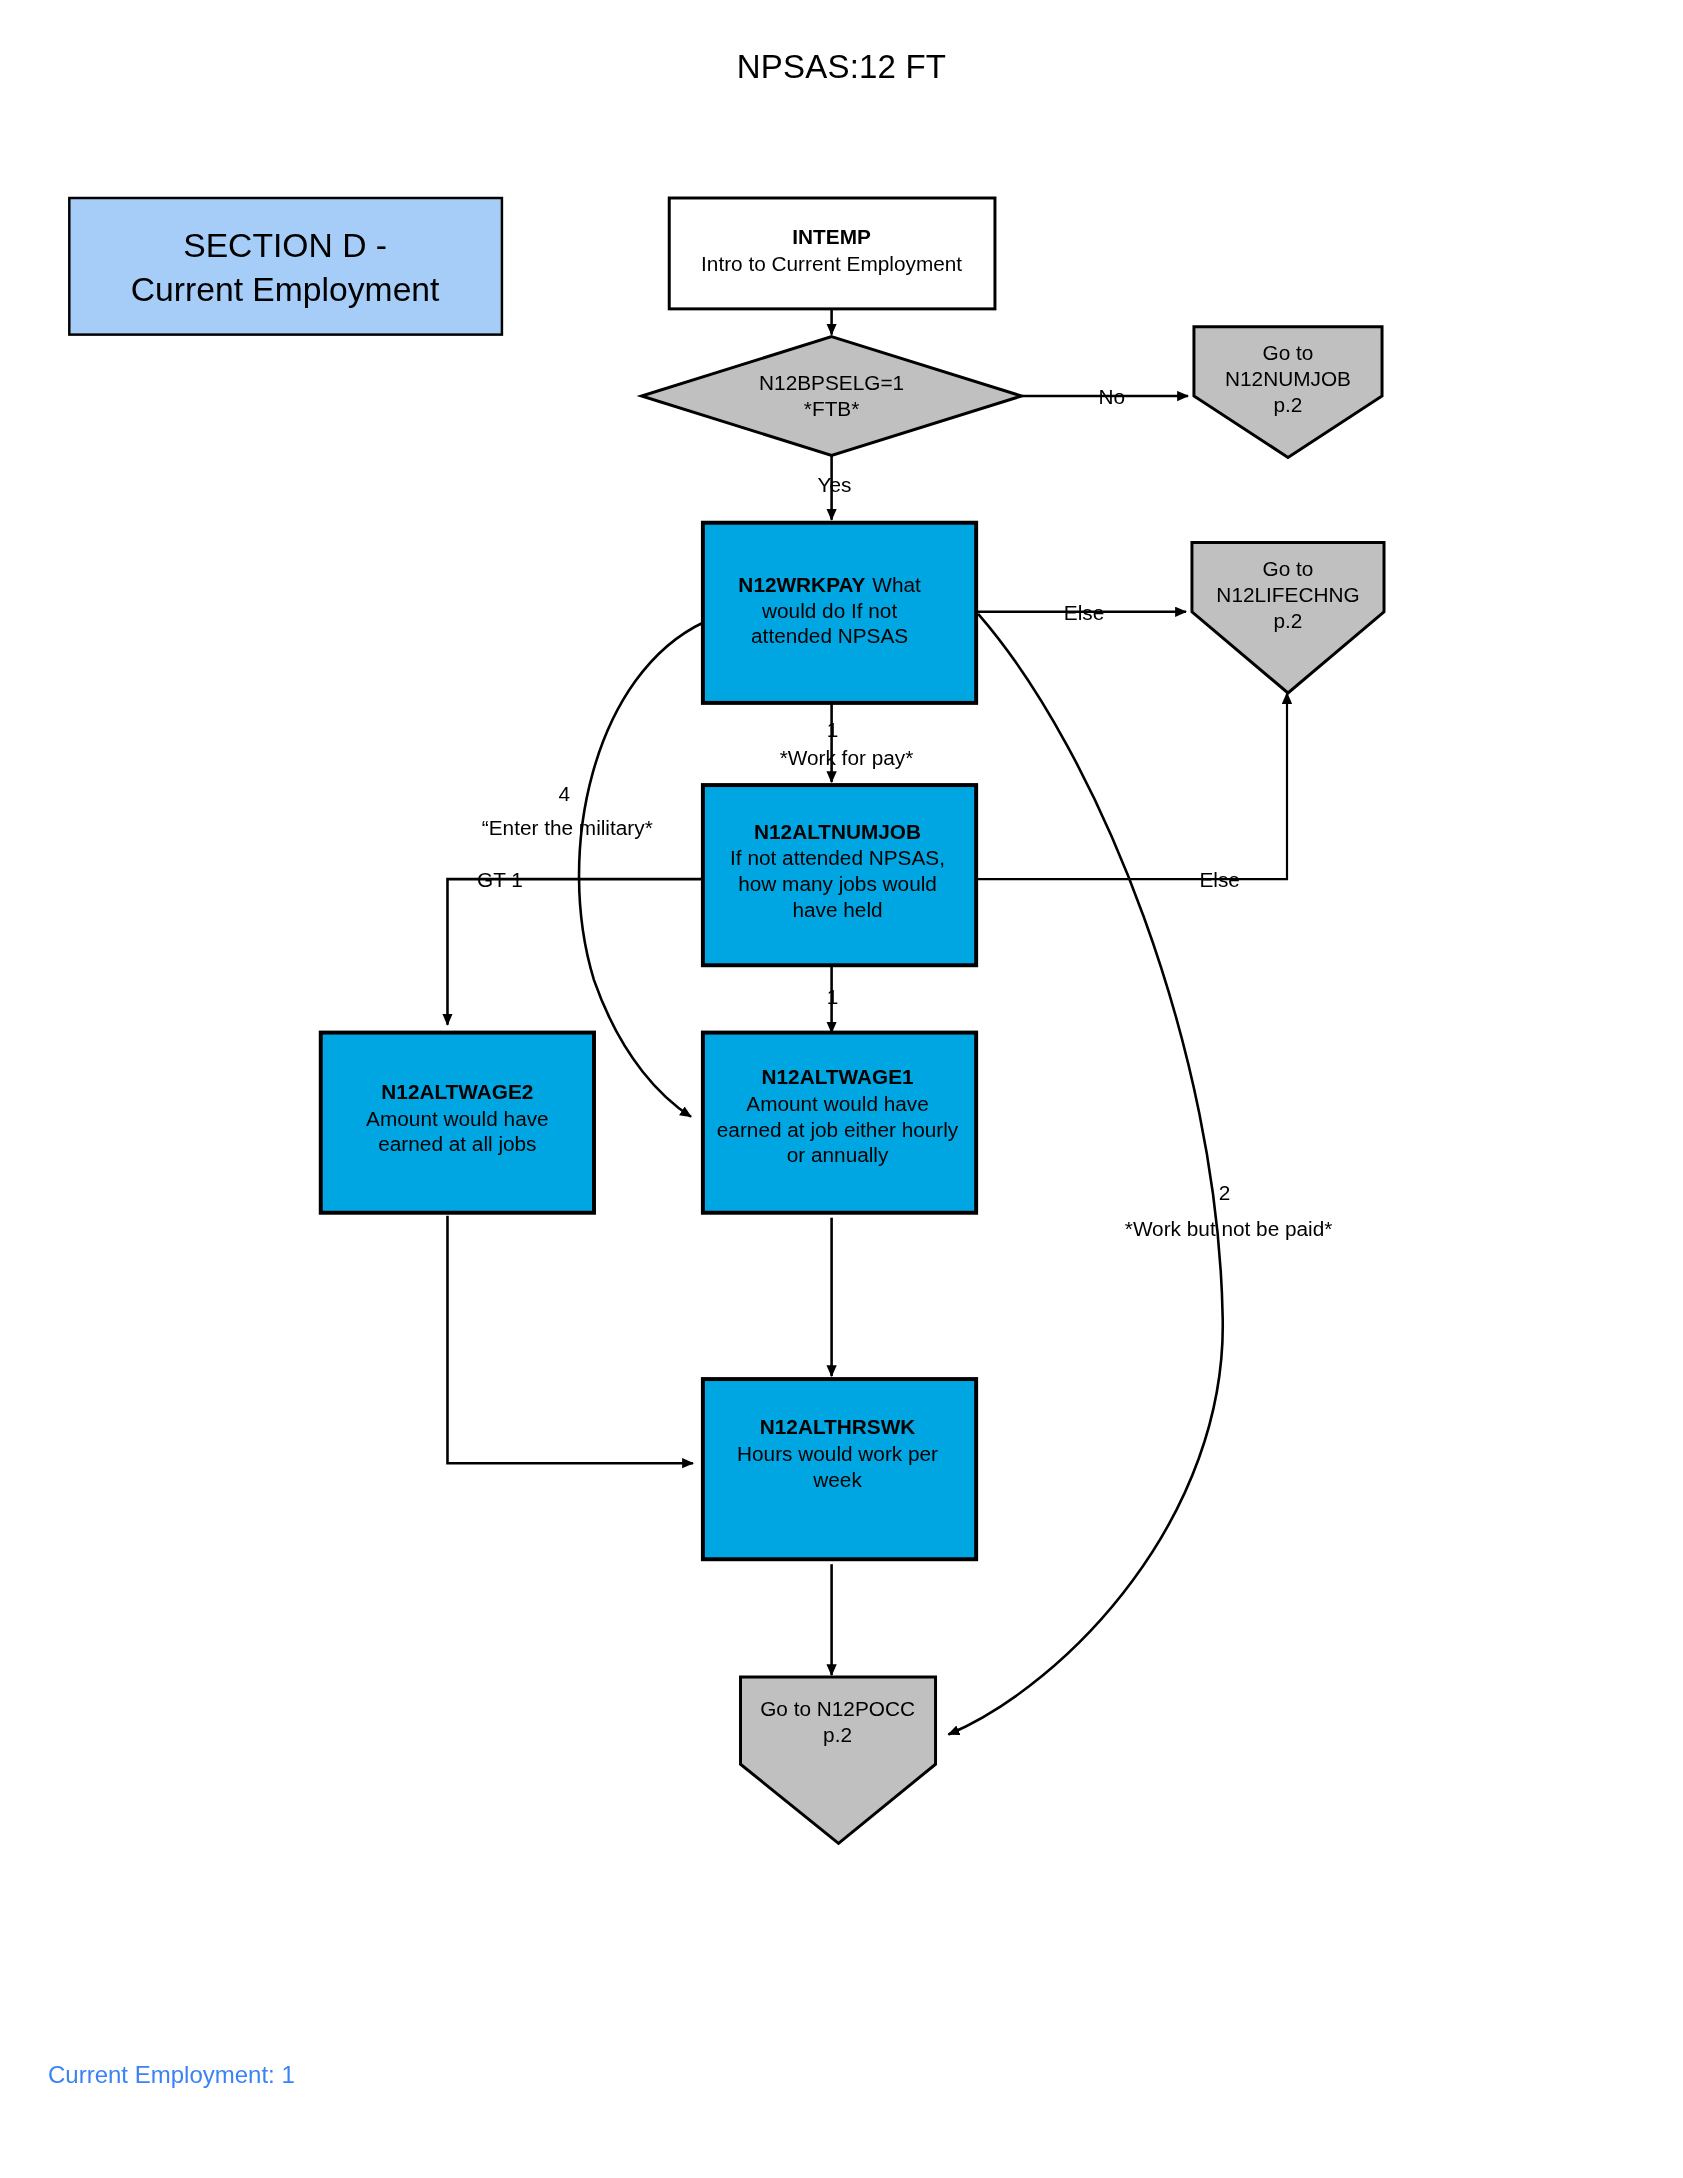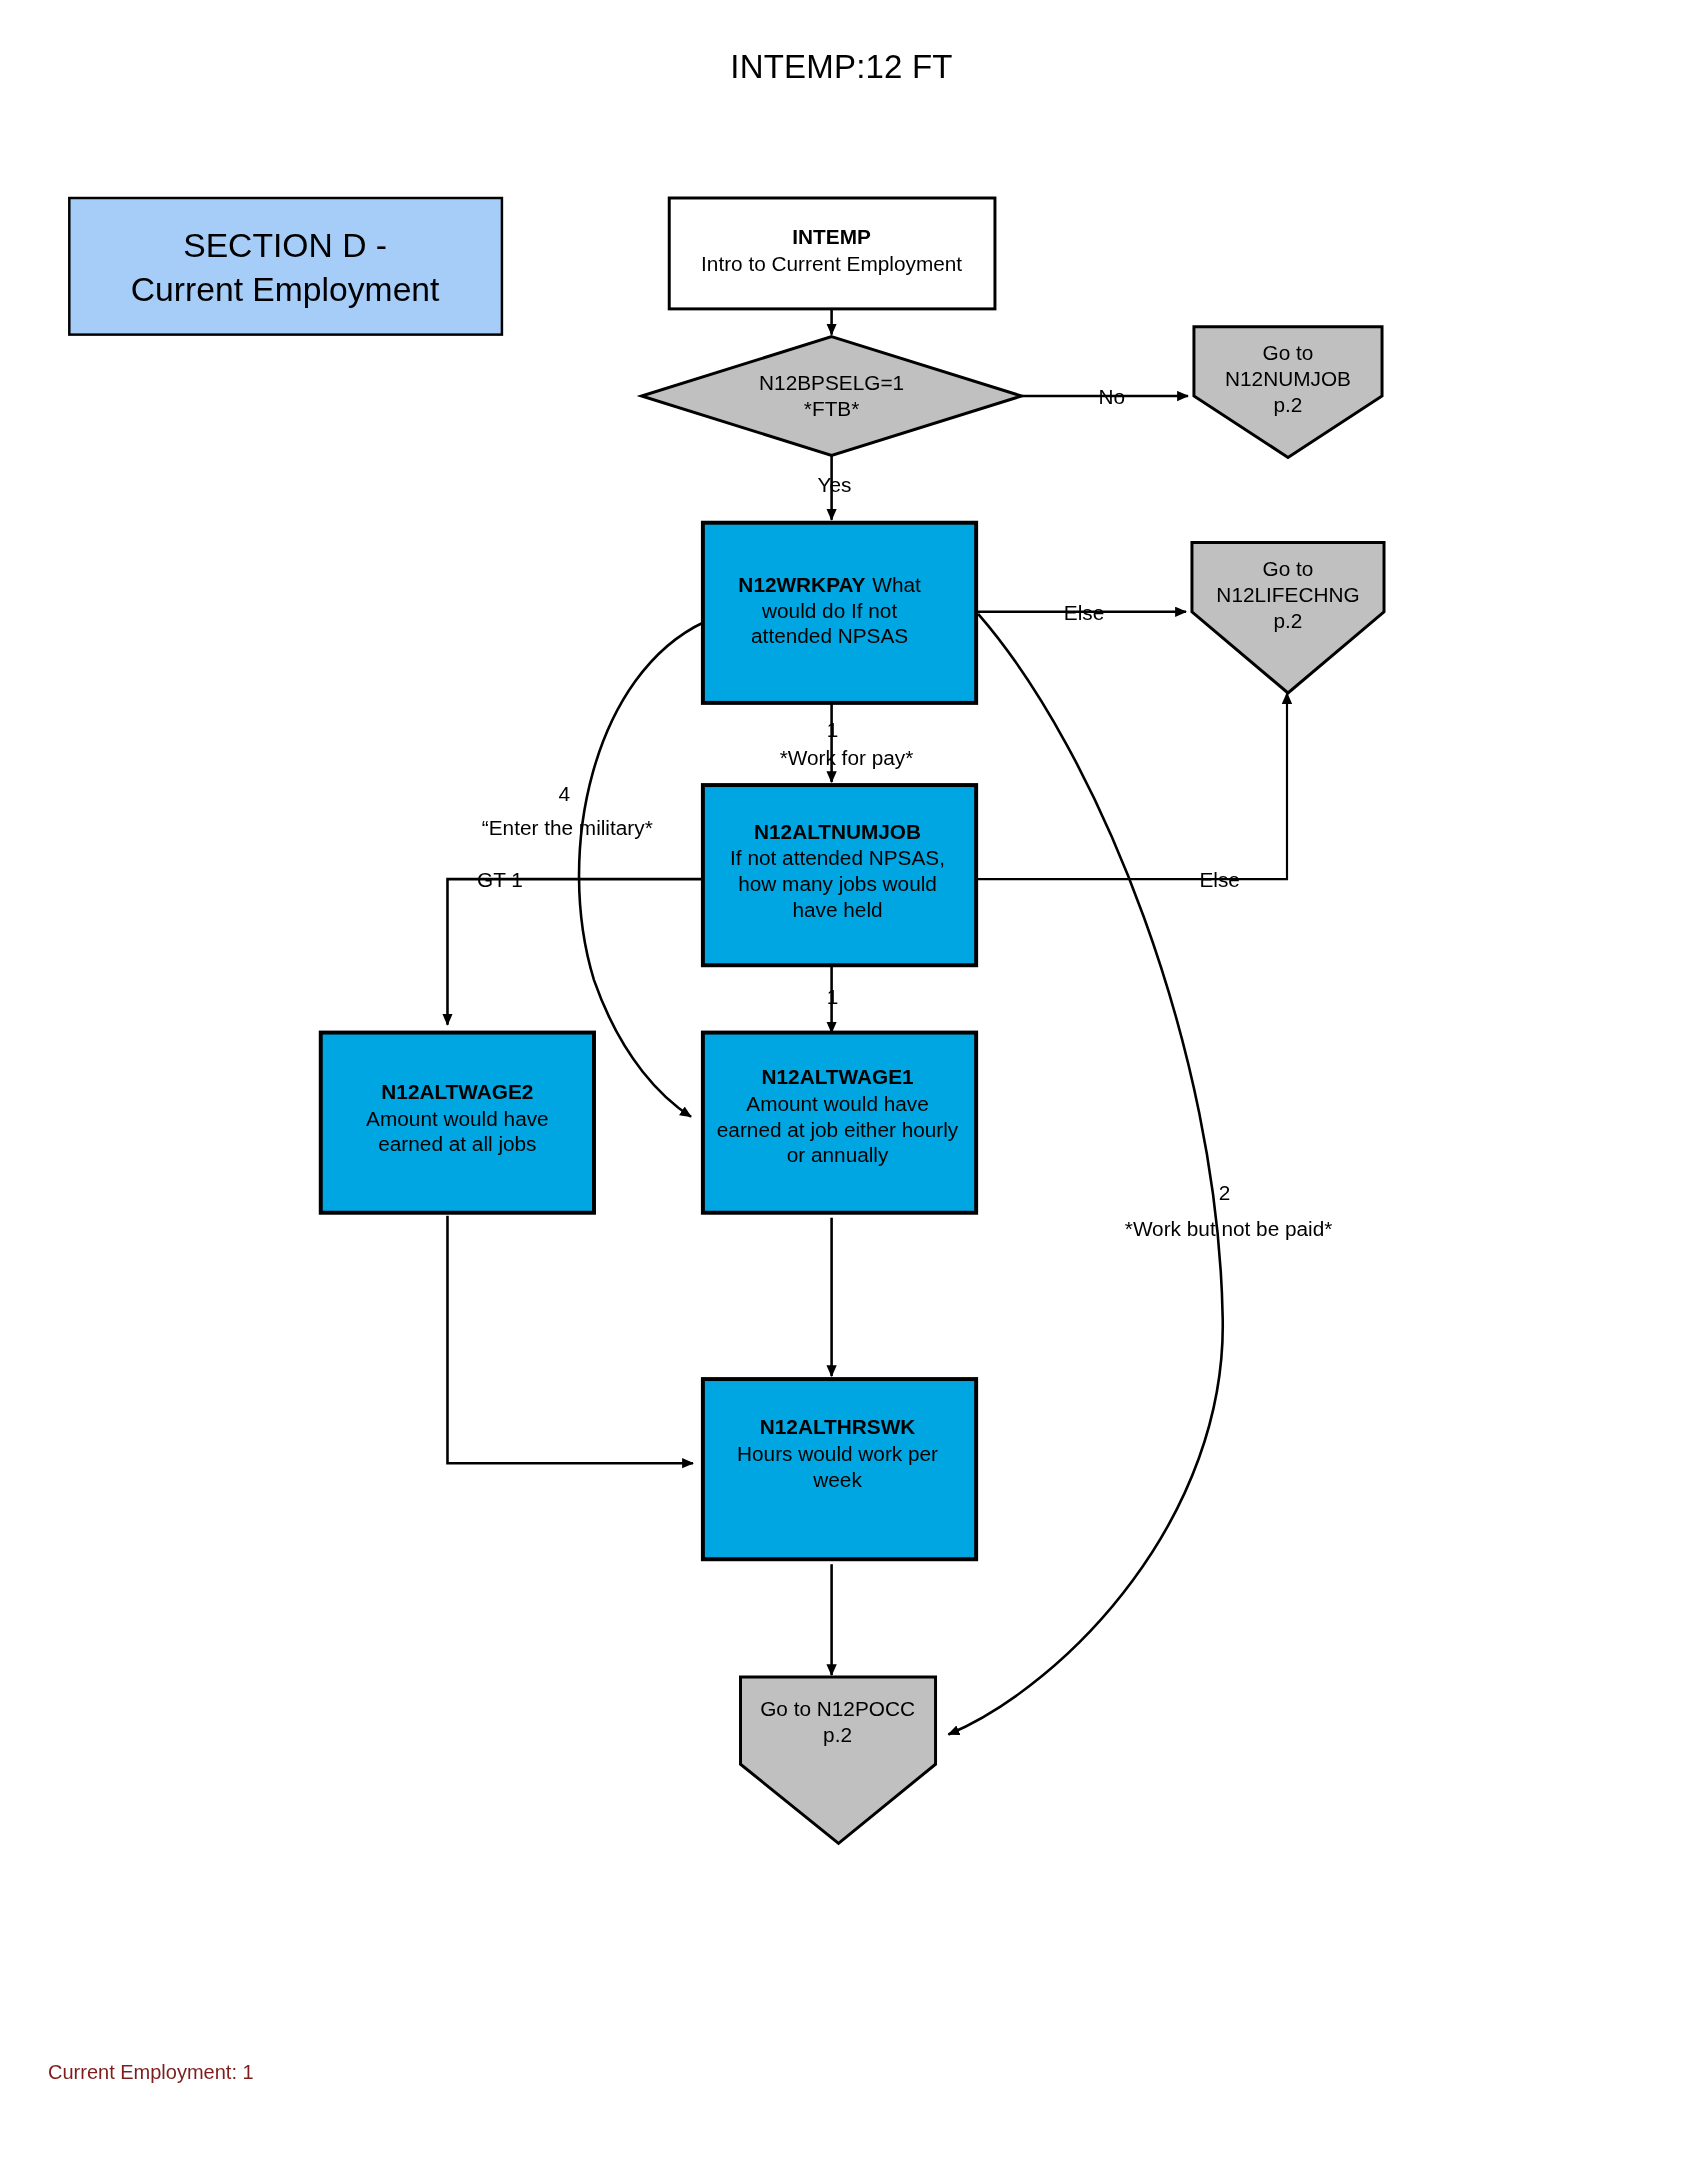--- a/index.html
+++ b/index.html
@@ -28,22 +28,22 @@
     width: 1683px;
     text-align: center;
     font-size: 33px;
     letter-spacing: 0.2px;
     color: #000;
   }
   .footer-label {
     position: absolute;
     left: 48px;
     top: 2061px;
-    font-size: 20px;
-    color: #7f1d1d;
+    font-size: 24px;
+    color: #3b82f6;
   }
   svg#flow {
     position: absolute;
     left: 0;
     top: 0;
     width: 1683px;
     height: 2178px;
   }
   .shp-section {
     fill: #a5cdf7;
@@ -95,21 +95,21 @@
   .t-edge {
     font-size: 21px;
     text-anchor: middle;
   }
 </style>
 </head>
 <body>
 
 <div id="page">
 
-  <div class="doc-title">INTEMP:12 FT</div>
+  <div class="doc-title">NPSAS:12 FT</div>
 
   <svg id="flow" viewBox="0 0 1700 2200">
     <defs>
       <marker id="arw" markerWidth="14" markerHeight="14" refX="11" refY="5.2" orient="auto" markerUnits="userSpaceOnUse">
         <path d="M0,0 L12,5.2 L0,10.4 z" fill="#000000"></path>
       </marker>
     </defs>
 
     <g>
       <rect class="shp-section" x="70" y="200" width="437" height="138"></rect>

